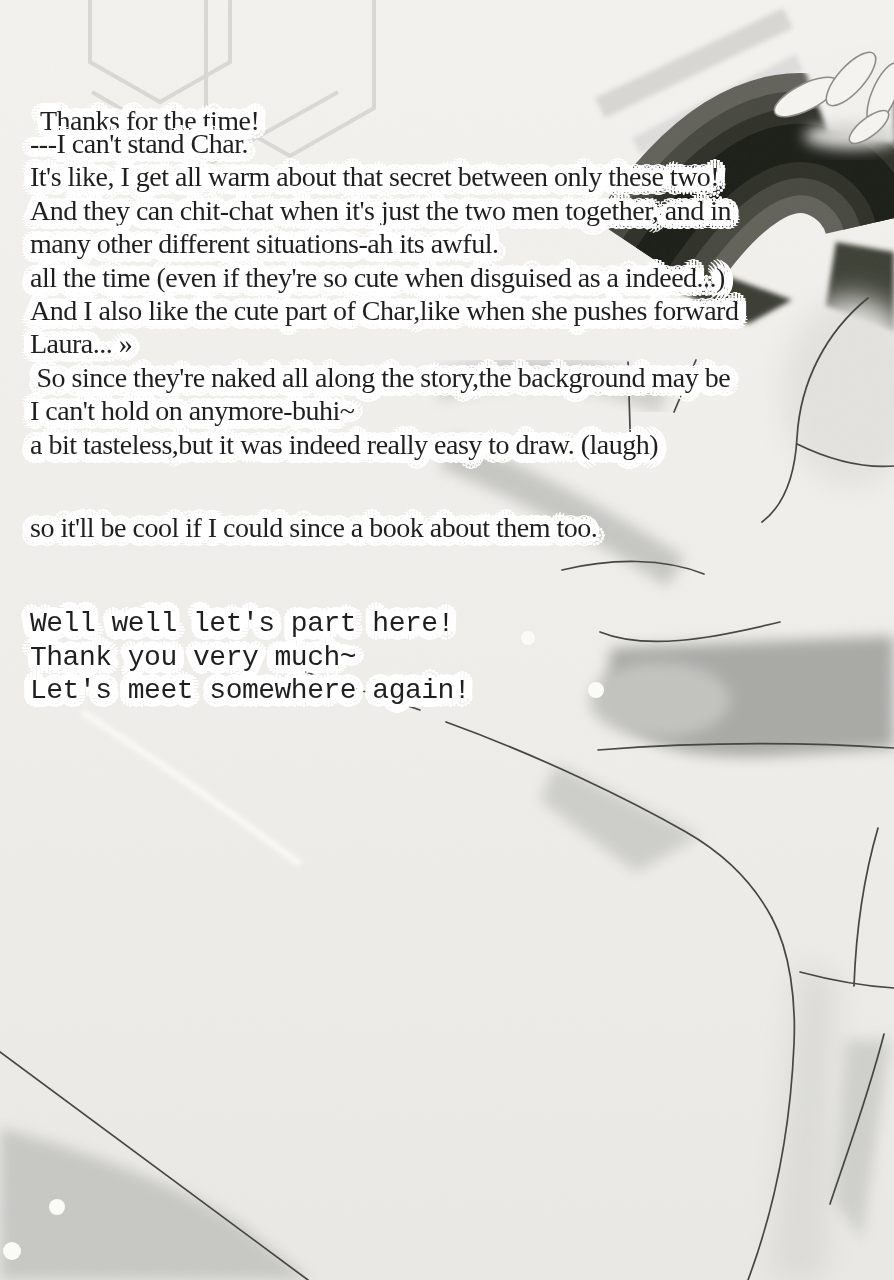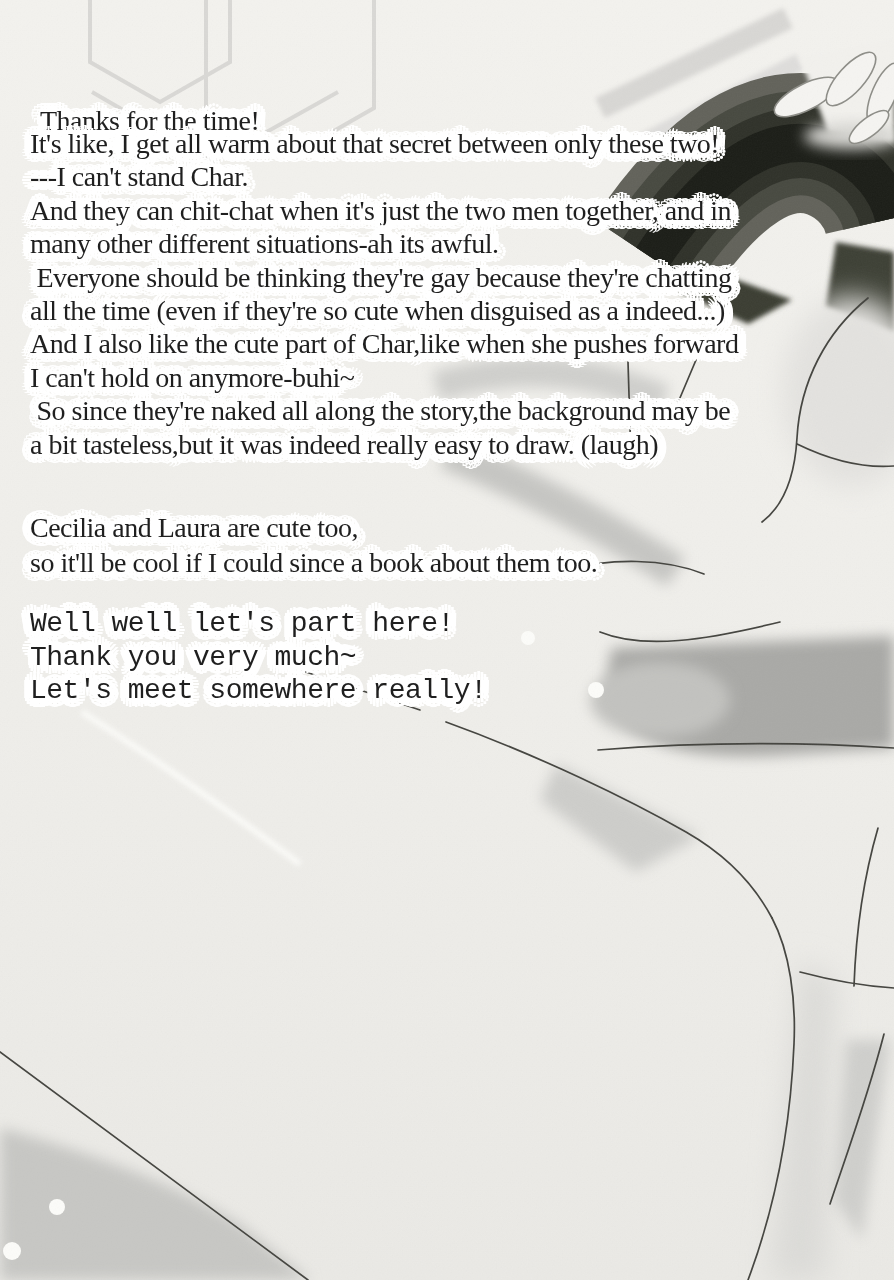--- a/index.html
+++ b/index.html
@@ -126,37 +126,36 @@
     <rect width="894" height="1280" filter="url(#grain)"></rect>
   </svg>
 
   <div class="textlayer">
 
     <div class="block b-greeting">
       <div class="line">Thanks for the time!</div>
     </div>
 
     <div class="block b-main">
+      <div class="line">---I can't stand Char.</div>
       <div class="line">It's like, I get all warm about that secret between only these two!</div>
-      <div class="line">---I can't stand Char.</div>
       <div class="line">And they can chit-chat when it's just the two men together, and in</div>
       <div class="line">many other different situations-ah its awful.</div>
-      <div class="line"> Everyone should be thinking they're gay because they're chatting</div>
       <div class="line">all the time (even if they're so cute when disguised as a indeed...)</div>
       <div class="line">And I also like the cute part of Char,like when she pushes forward</div>
+      <div class="line">Laura... »</div>
+      <div class="line"> So since they're naked all along the story,the background may be</div>
       <div class="line">I can't hold on anymore-buhi~</div>
-      <div class="line"> So since they're naked all along the story,the background may be</div>
       <div class="line">a bit tasteless,but it was indeed really easy to draw. (laugh)</div>
     </div>
 
     <div class="block b-cecilia">
-      <div class="line">Cecilia and Laura are cute too,</div>
       <div class="line">so it'll be cool if I could since a book about them too.</div>
     </div>
 
     <div class="block b-farewell">
       <div class="line">Well well let's part here!</div>
       <div class="line">Thank you very much~</div>
-      <div class="line">Let's meet somewhere really!</div>
+      <div class="line">Let's meet somewhere again!</div>
     </div>
 
   </div>
 </div>
 
 </body></html>

